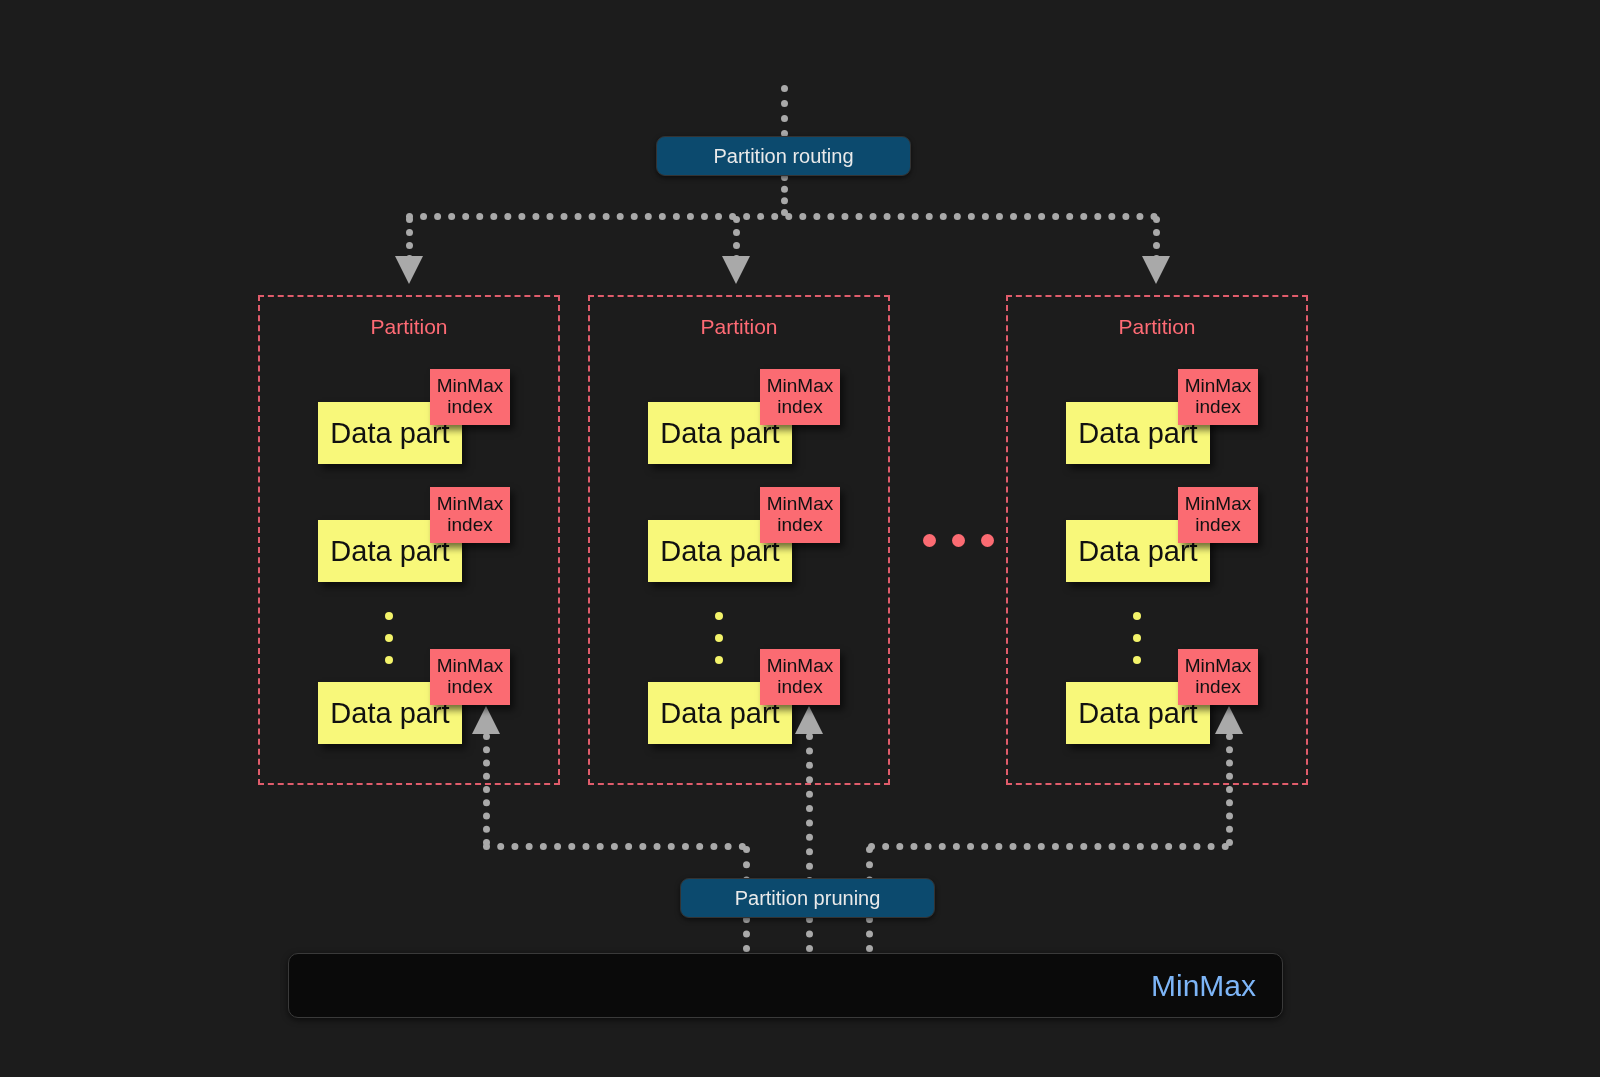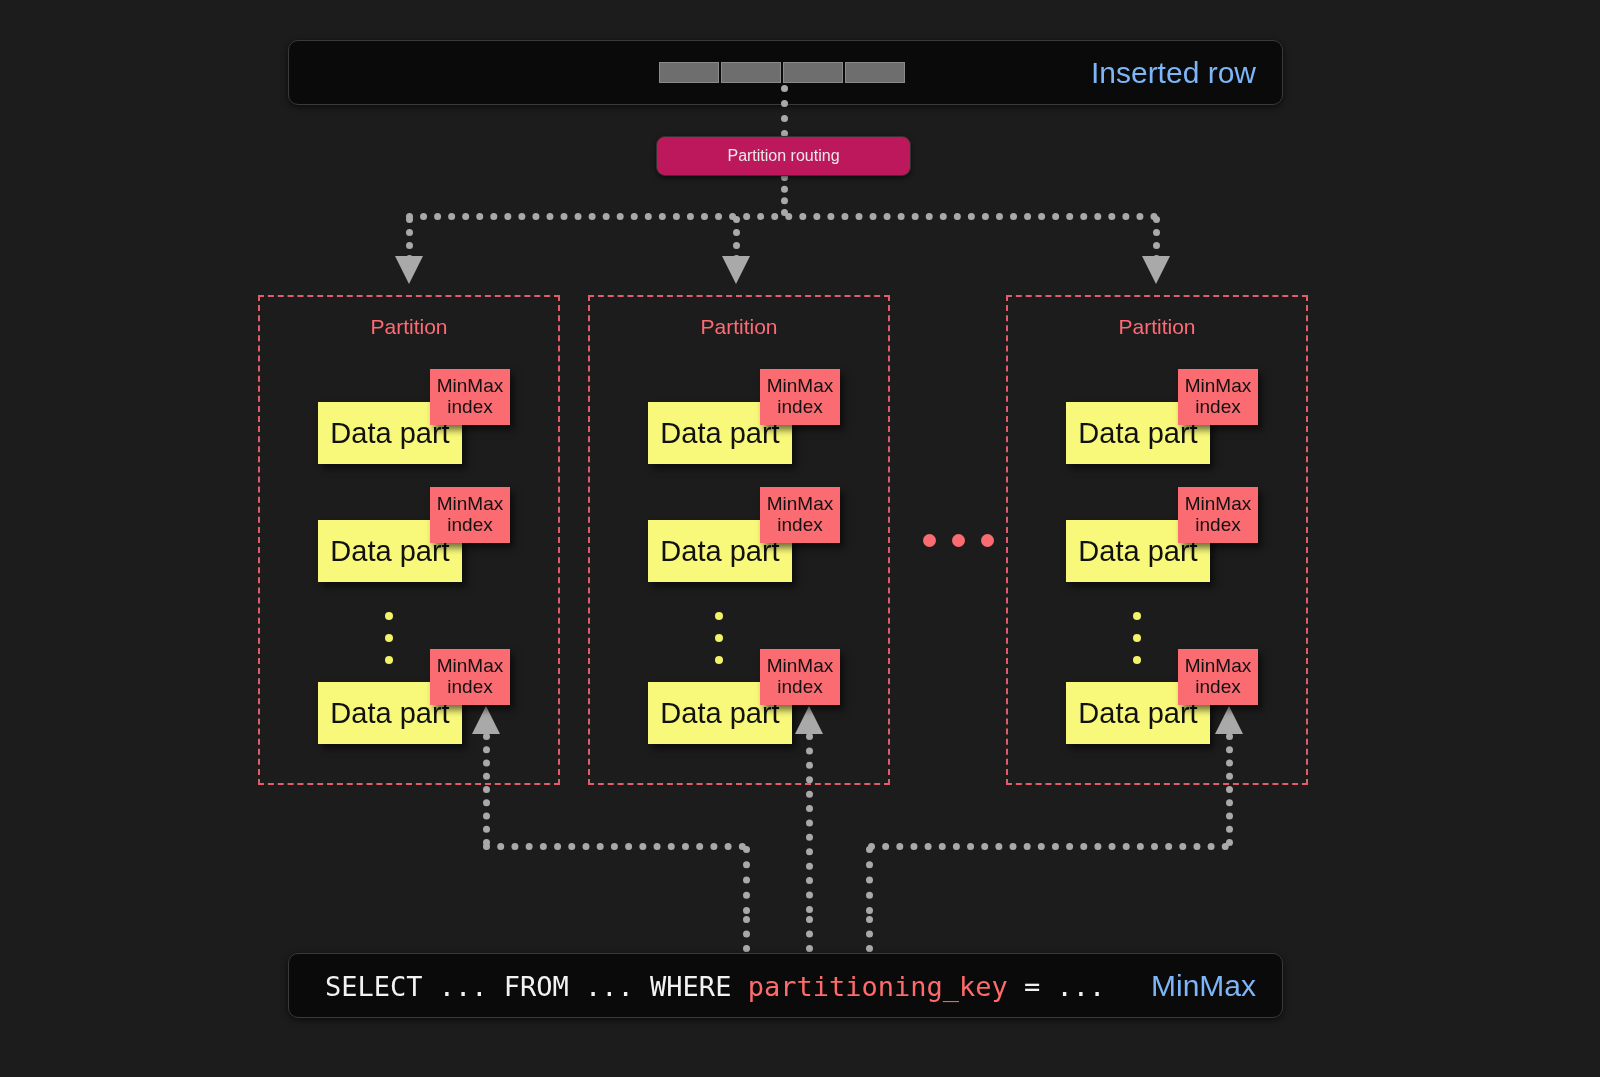--- a/index.html
+++ b/index.html
@@ -63,28 +63,28 @@
     font-size: 27px;
     color: #f2f2f2;
     white-space: pre;
     letter-spacing: 0px;
   }
   .query-text .kw { color: #ff6b6b; }
 
   
   .pill {
     position: absolute;
-    background: #be185d;
+    background: #0c4a6e;
     border: 1px solid #333;
     border-radius: 9px;
     display: flex;
     align-items: center;
     justify-content: center;
     color: #eaeaea;
-    font-size: 16px;
+    font-size: 20px;
     box-shadow: 0 2px 5px rgba(0,0,0,.55);
     z-index: 5;
   }
 
   
   .partition {
     position: absolute;
     border: 2px dashed #e05c6b;
     box-sizing: border-box;
   }
@@ -179,29 +179,20 @@
     border-left: 14px solid transparent;
     border-right: 14px solid transparent;
     border-bottom: 28px solid #a9a9a9;
   }
 </style>
 </head>
 <body>
 
 <div class="stage">
 
-  <div class="bar" style="left:288px; top:40px; width:993px; height:63px;">
-    <div class="row-cells" style="left:370px; top:21px;">
-      <div class="row-cell"></div>
-      <div class="row-cell"></div>
-      <div class="row-cell"></div>
-      <div class="row-cell"></div>
-    </div>
-    <div class="bar-label">Inserted row</div>
-  </div>
 
   <div class="dline-v" style="left:781px; top:85px; height:52px;"></div>
 
   <div class="pill" style="left:656px; top:136px; width:253px; height:38px;">
     <span>Partition routing</span>
   </div>
 
   <div class="dline-v" style="left:781px; top:174px; height:42px;"></div>
 
   <div class="dline-h" style="left:406px; top:213px; width:752px;"></div>
@@ -331,23 +322,25 @@
 
   <div class="arrow-up" style="left:1215px; top:706px;"></div>
   <div class="dline-v" style="left:1226px; top:733px; height:113px;"></div>
 
   <div class="dline-h" style="left:483px; top:843px; width:263px;"></div>
   <div class="dline-h" style="left:868px; top:843px; width:361px;"></div>
 
   <div class="dline-v" style="left:743px; top:846px; height:68px;"></div>
   <div class="dline-v" style="left:866px; top:846px; height:68px;"></div>
 
+  <div class="pill" style="left:680px; top:878px; width:253px; height:38px;">
+    <span>Partition pruning</span>
+  </div>
 
   <div class="dline-v" style="left:743px; top:916px; height:36px;"></div>
   <div class="dline-v" style="left:806px; top:916px; height:36px;"></div>
   <div class="dline-v" style="left:866px; top:916px; height:36px;"></div>
 
   <div class="bar" style="left:288px; top:953px; width:993px; height:63px;">
-    <div class="query-text"><span>SELECT ... FROM ... WHERE </span><span class="kw">partitioning_key</span><span> = ...</span></div>
     <div class="bar-label">MinMax</div>
   </div>
 
 </div>
 
 </body></html>

